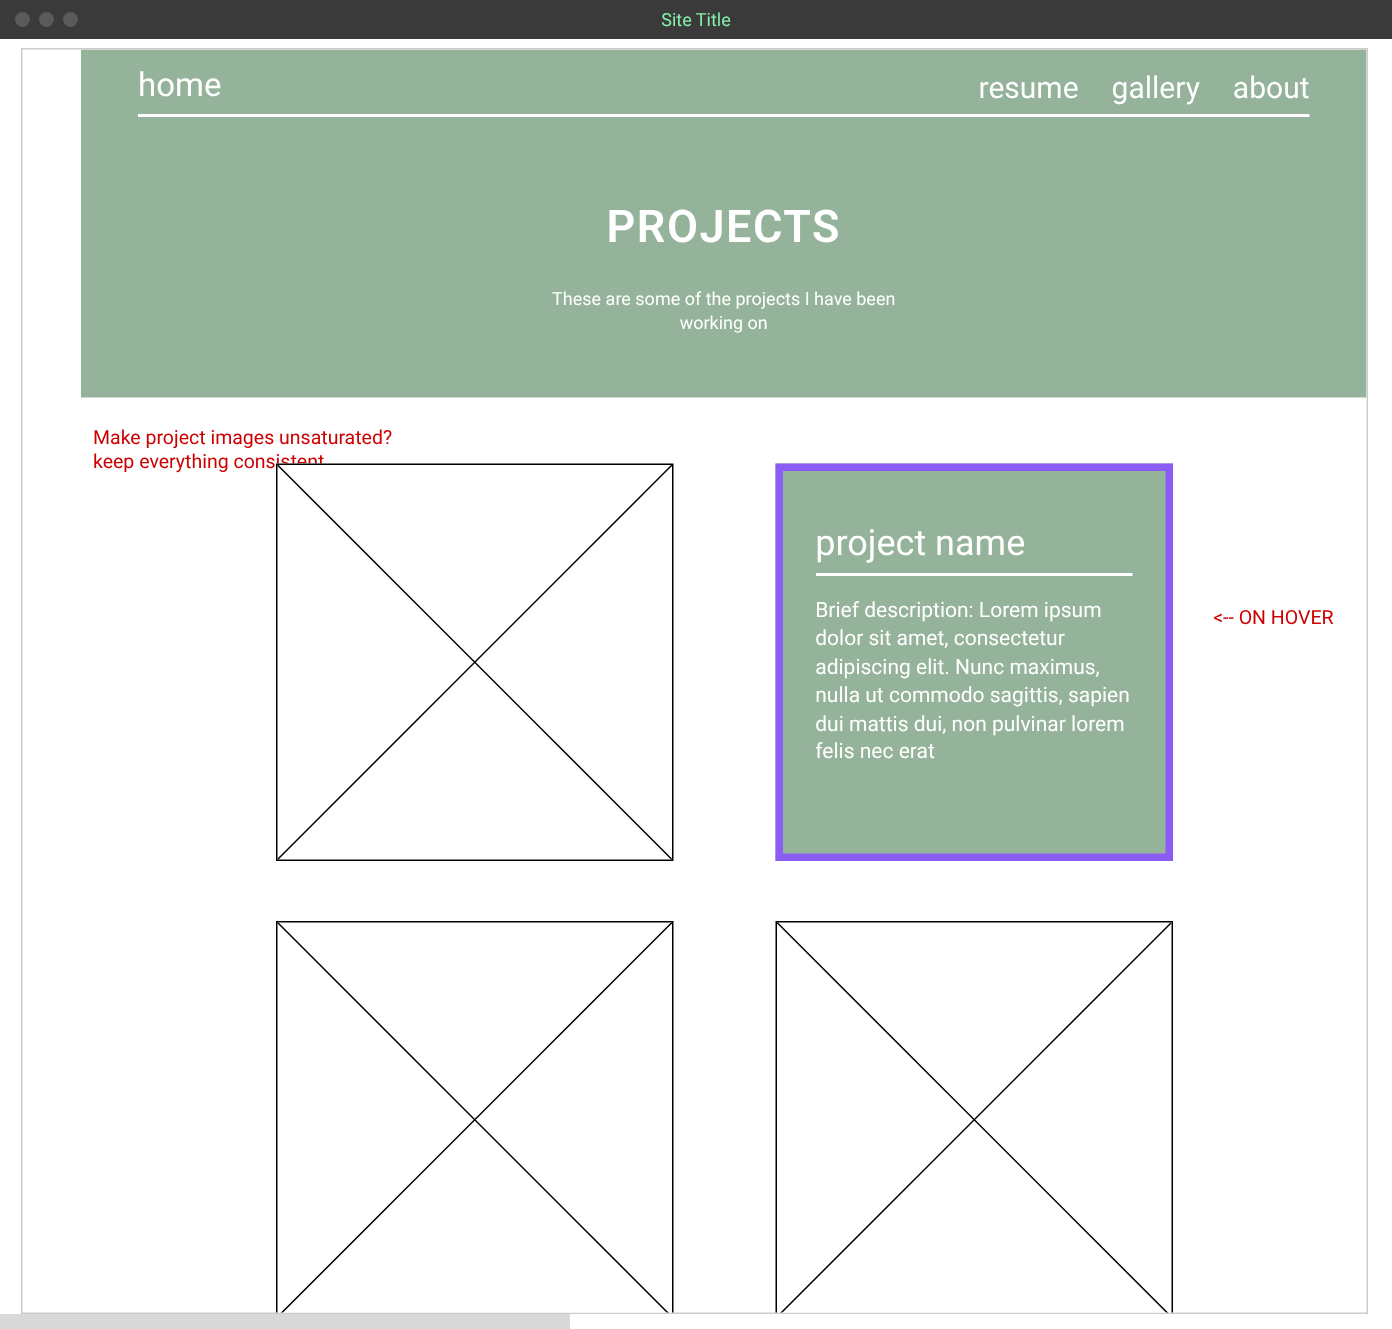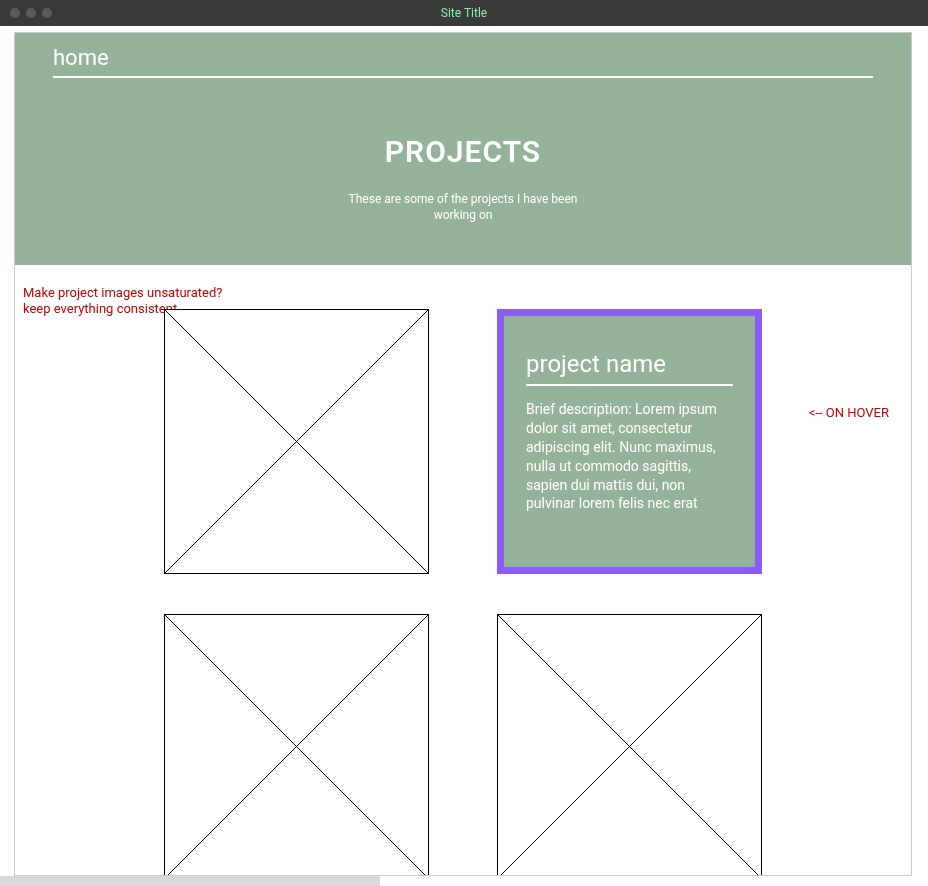--- a/index.html
+++ b/index.html
@@ -54,20 +54,21 @@
     }
     .page {
       position: absolute;
       left: 14px;
       top: 6px;
       width: 898px;
       height: 844px;
       border: 1px solid #ccc;
       background: #fff;
       overflow: hidden;
+      padding-left: 39px;
     }
     .hero {
       background: #95b39a;
       height: 232px;
       color: #fff;
       position: relative;
     }
     .nav {
       display: flex;
       align-items: center;
@@ -148,21 +149,21 @@
       position: relative;
     }
     .placeholder svg {
       position: absolute;
       inset: 0;
     }
     .hover-card {
       width: 265px;
       height: 265px;
       background: #95b39a;
-      border: 7px solid #8b5cf6;
+      border: 5px solid #8b5cf6;
       color: #fff;
       padding: 34px 22px 16px 22px;
       display: flex;
       flex-direction: column;
     }
     .hover-title {
       font-size: 24px;
       font-weight: 400;
       padding-bottom: 6px;
       border-bottom: 2px solid #fff;
@@ -195,20 +196,25 @@
   </div>
 
   <div class="canvas-area">
     <div class="page">
 
       <div class="hero">
         <div class="nav">
           <div class="nav-left">
             <span class="nav-item">home</span>
           </div>
+          <div class="nav-right">
+            <span class="nav-item">resume</span>
+            <span class="nav-item">gallery</span>
+            <span class="nav-item">about</span>
+          </div>
         </div>
         <div class="hero-title">PROJECTS</div>
         <div class="hero-sub">These are some of the projects I have been working on</div>
       </div>
 
       <div class="content">
         <div class="annotation left">Make project images unsaturated? keep everything consistent</div>
         <div class="annotation right">&lt;-- ON HOVER</div>
 
         <div class="grid">

